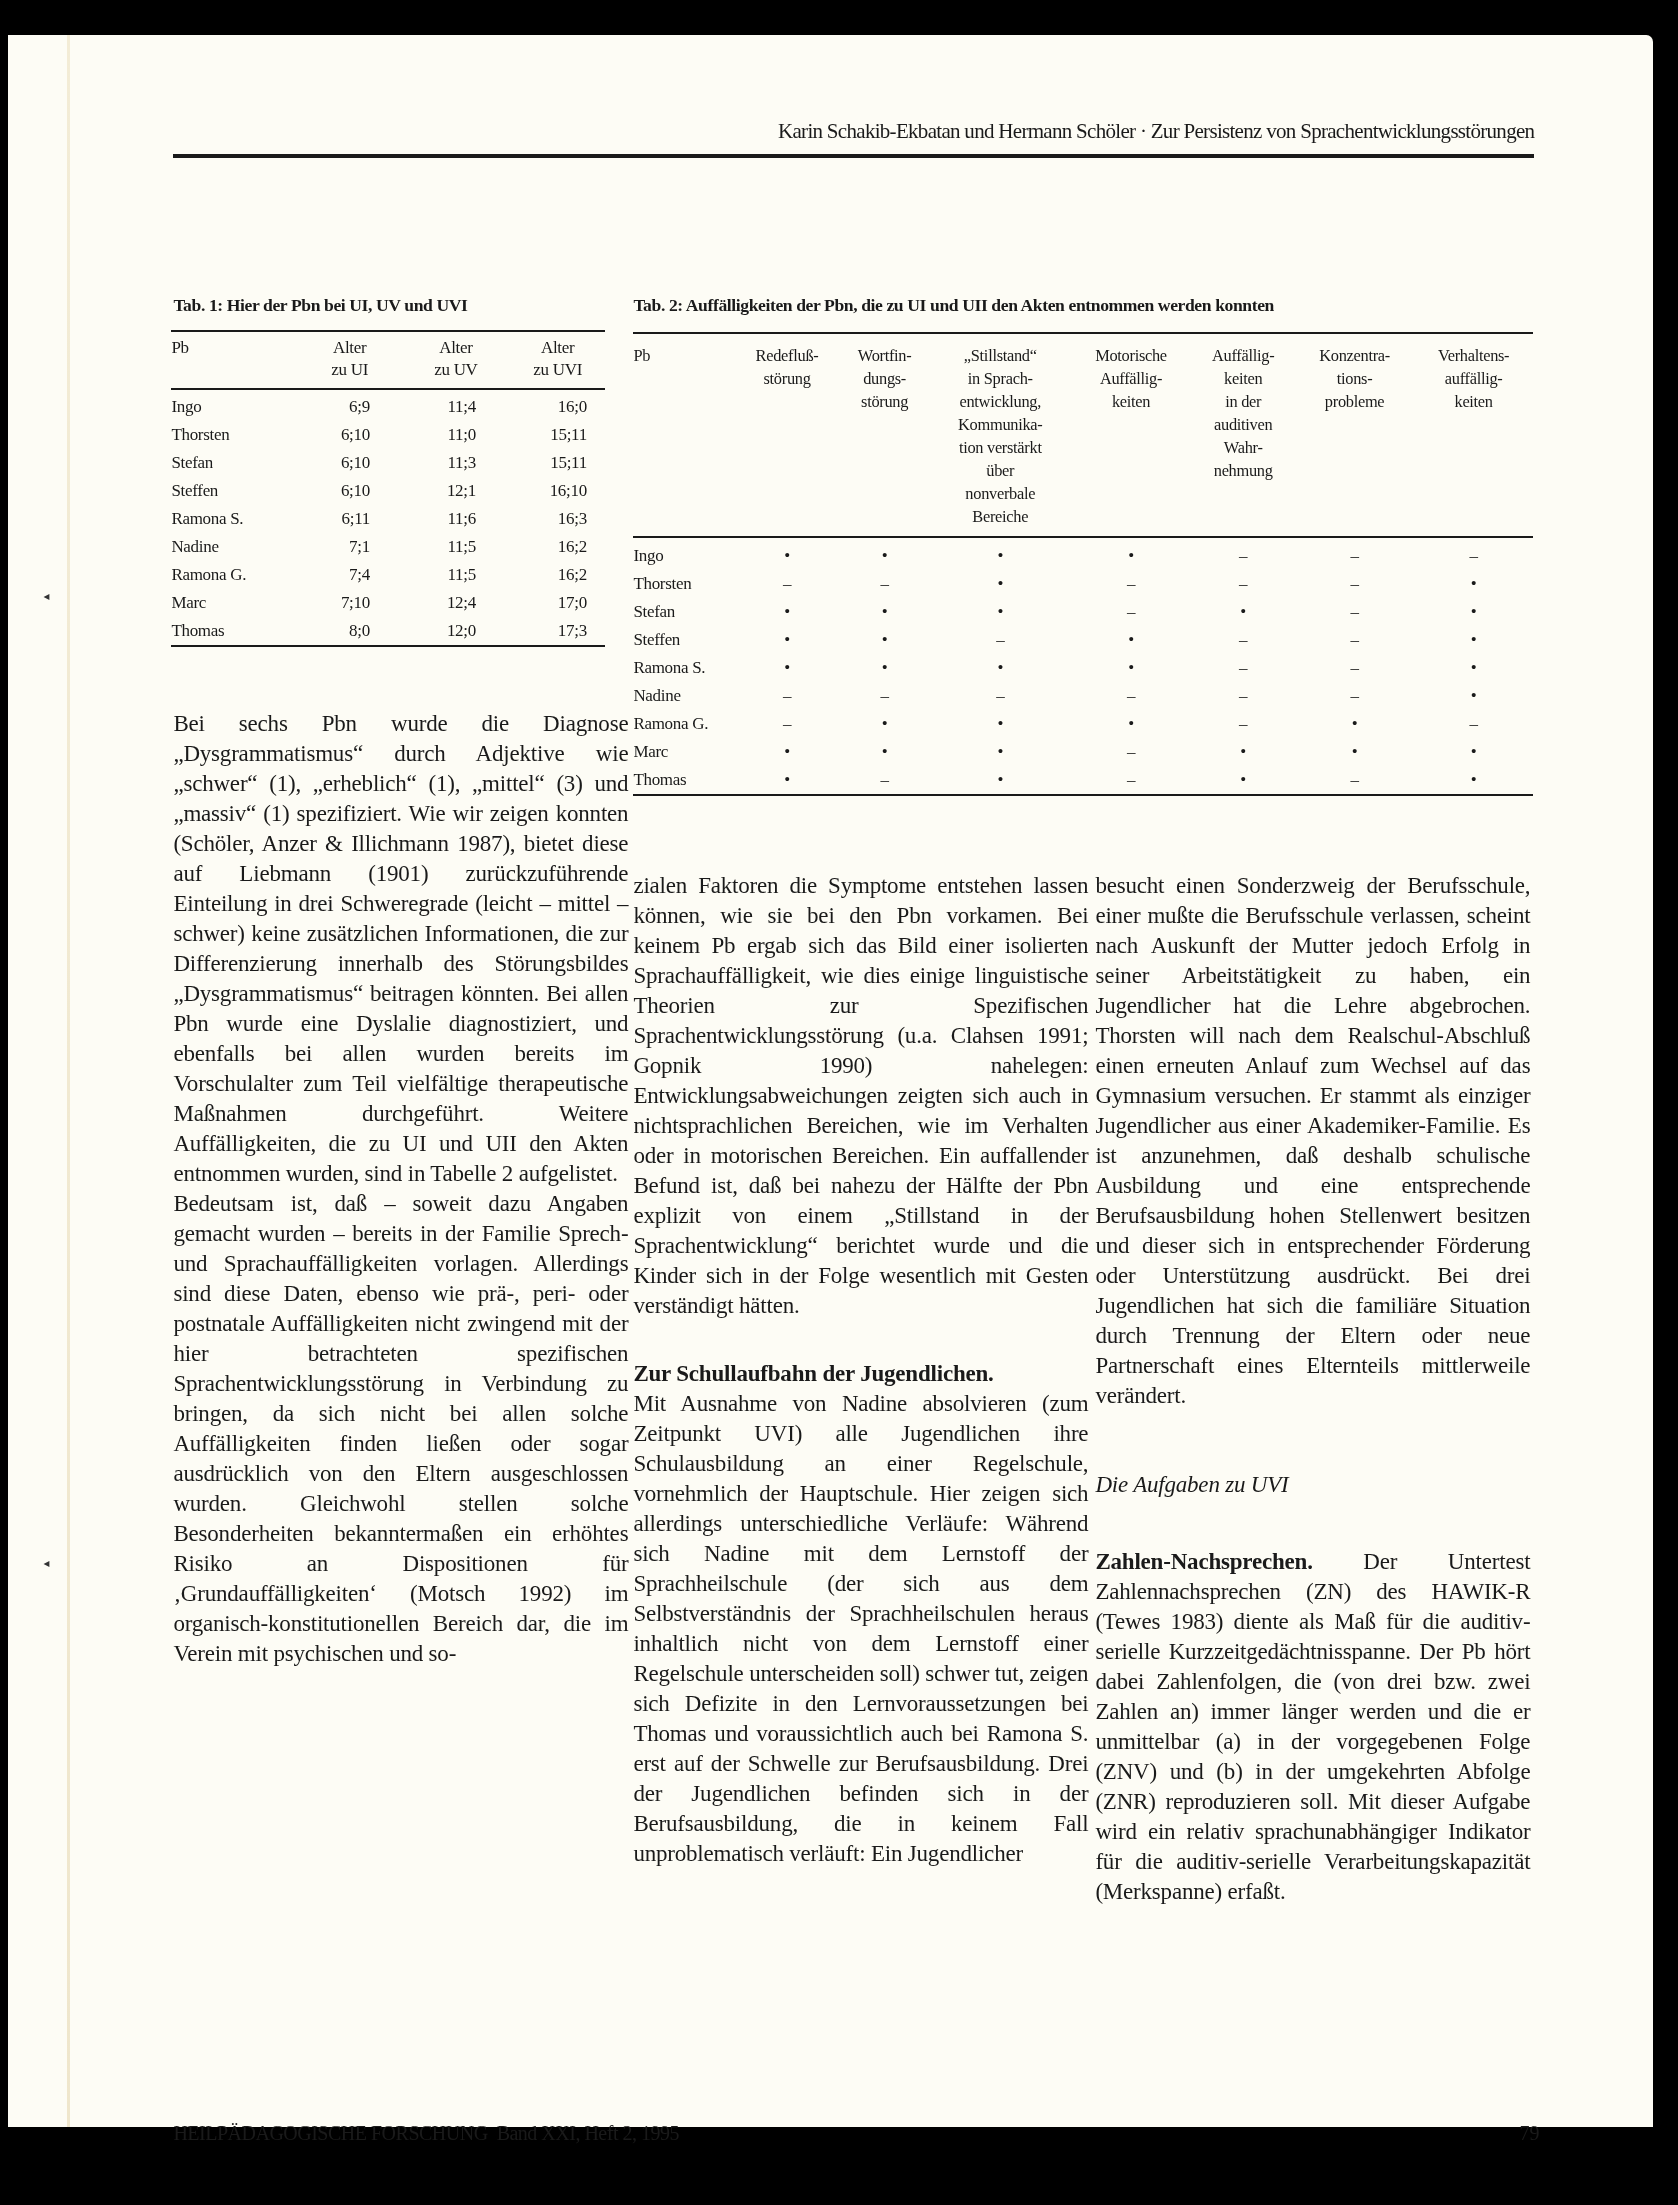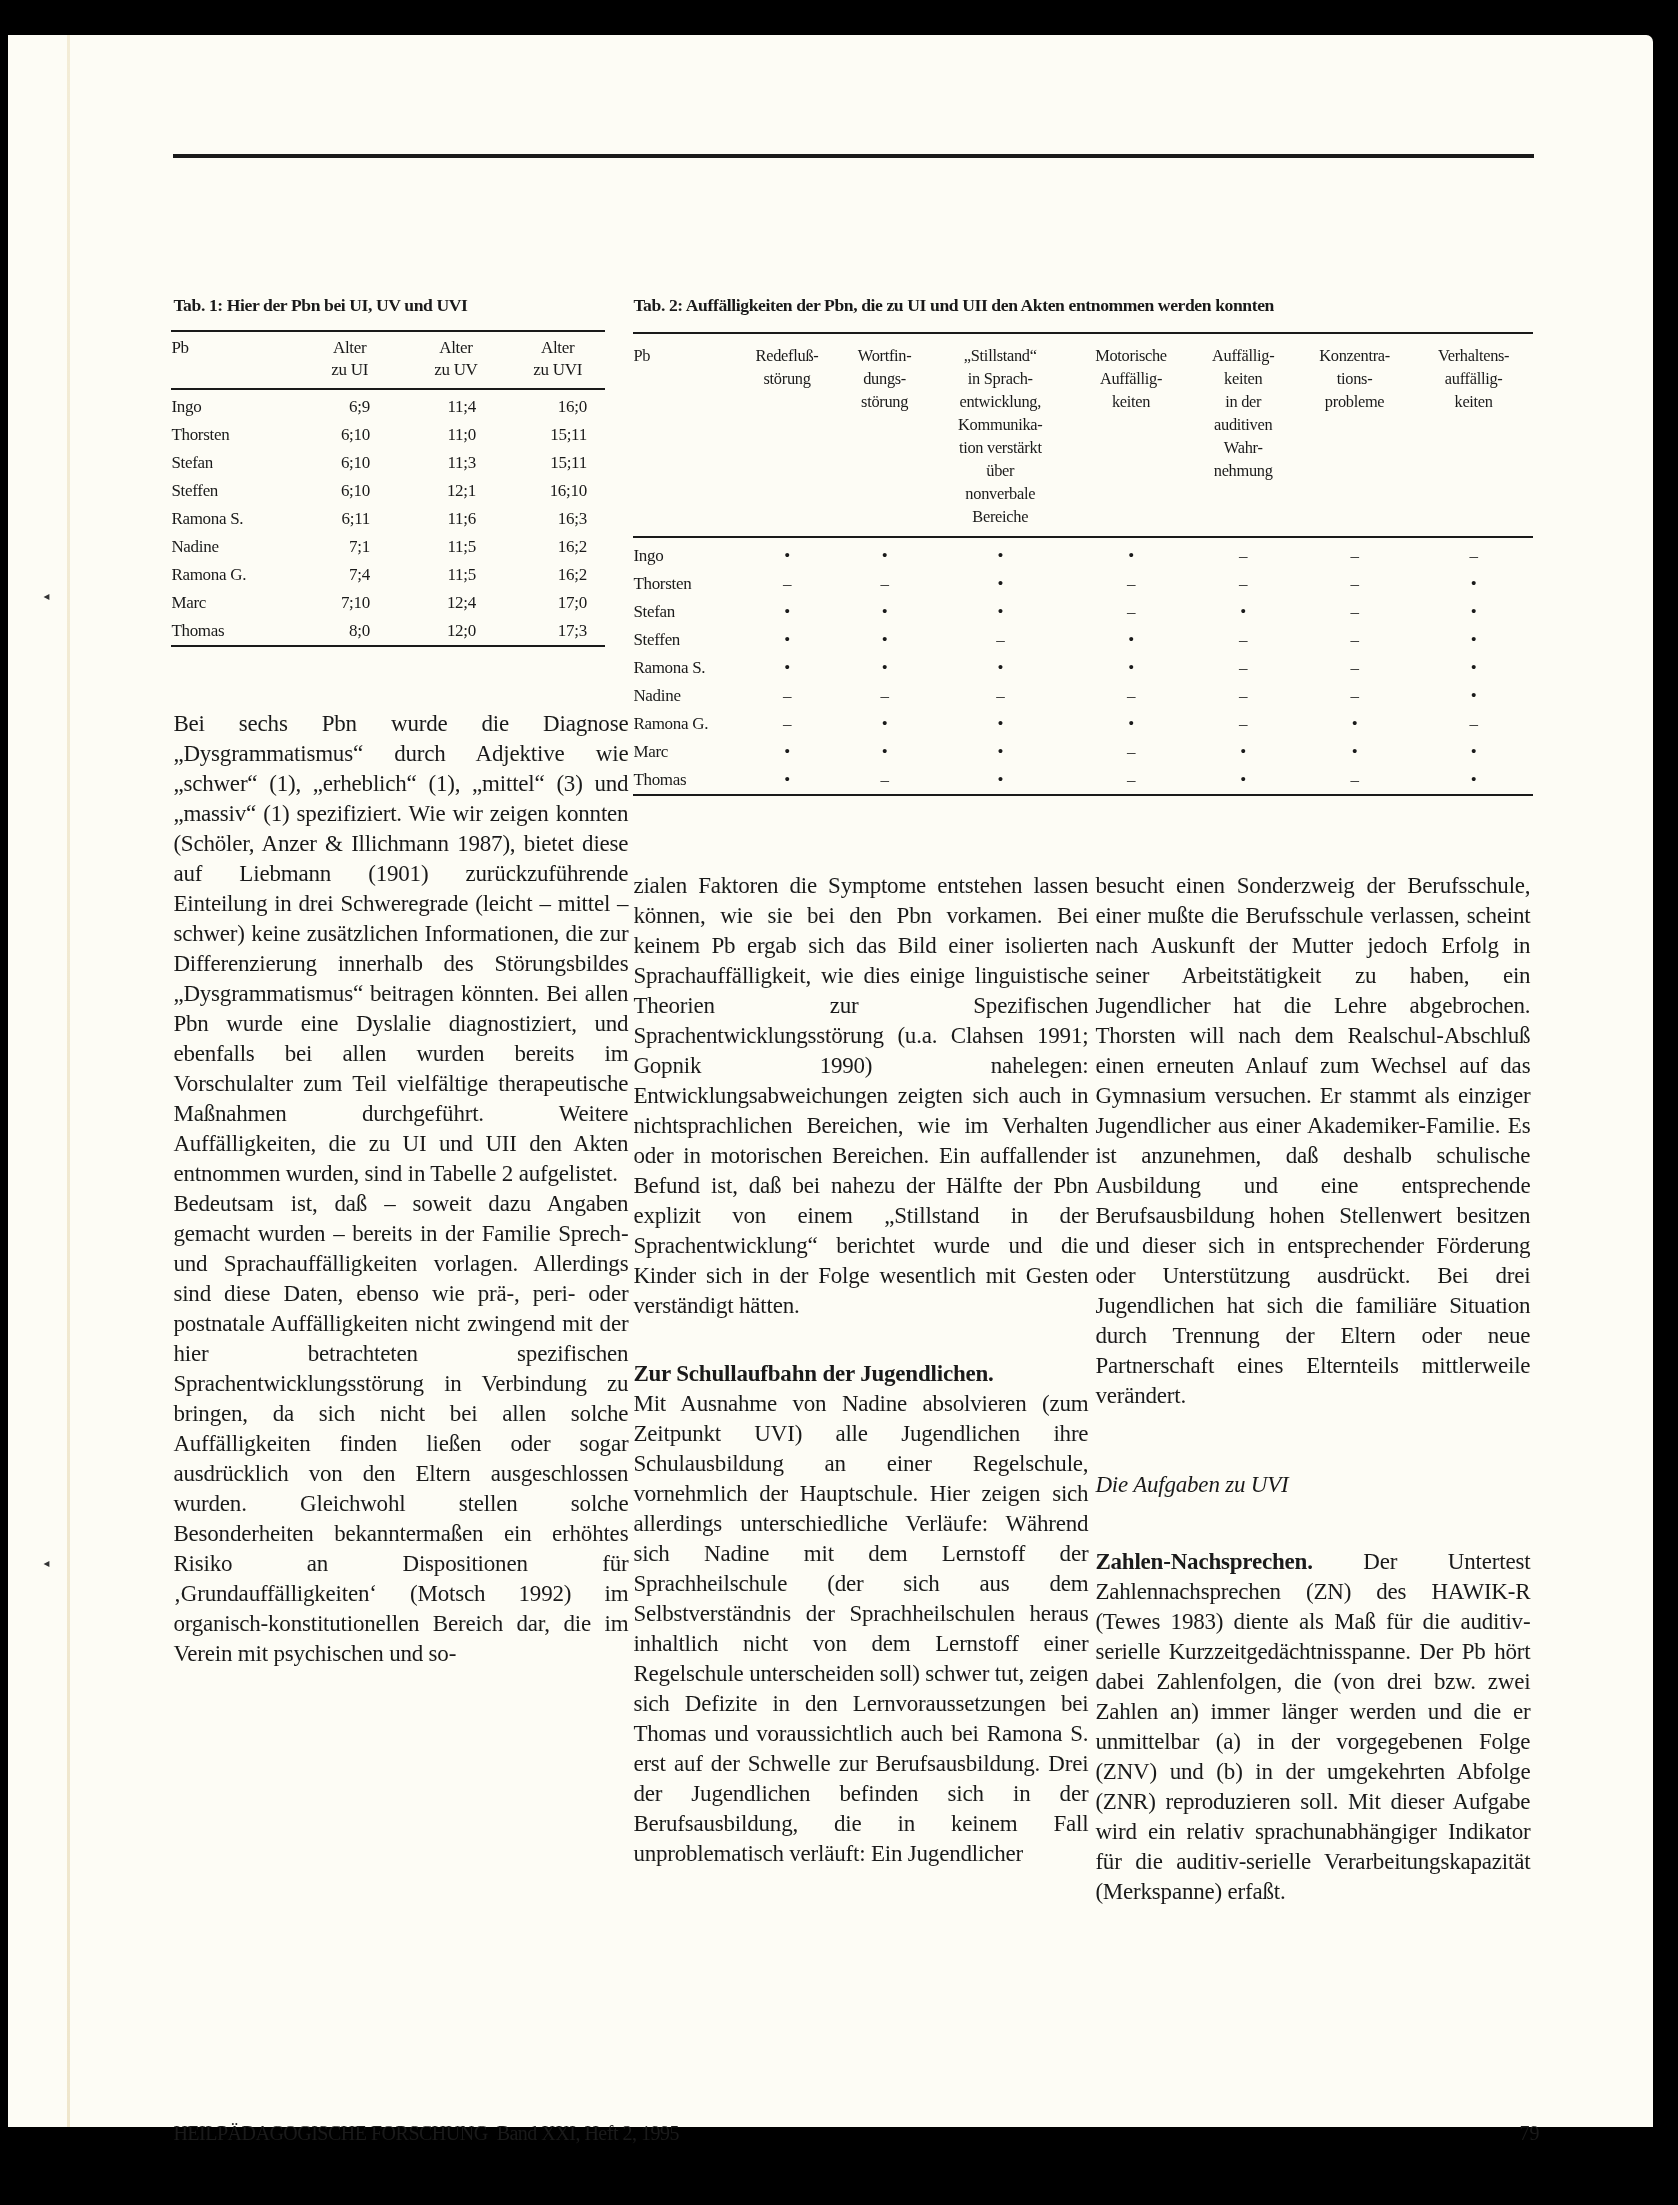--- a/index.html
+++ b/index.html
@@ -58,20 +58,21 @@
   .page-number { position: absolute; right: 114px; top: 2087px; font-size: 20px; }
 </style>
 </head>
 <body>
 
 <div class="page">
   <div class="gutter-line"></div>
   <span class="margin-mark" style="left:35px; top:554px;">◂</span>
   <span class="margin-mark" style="left:35px; top:1521px;">◂</span>
 
+  <div class="header">Karin Schakib-Ekbatan und Hermann Schöler · Zur Persistenz von Sprachentwicklungsstörungen</div>
   <div class="header-rule"></div>
 
   <div class="tab-title" style="left:165px; top:260px;">Tab. 1: Hier der Pbn bei UI, UV und UVI</div>
   <table class="t1">
     <thead>
       <tr>
         <th><span>Pb</span></th>
         <th><span>Alter</span><br><span>zu UI</span></th>
         <th><span>Alter</span><br><span>zu UV</span></th>
         <th><span>Alter</span><br><span>zu UVI</span></th>

